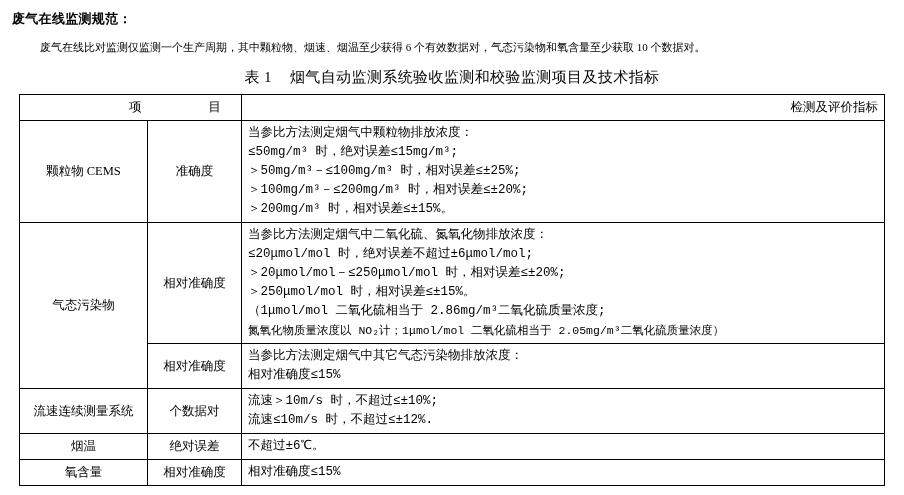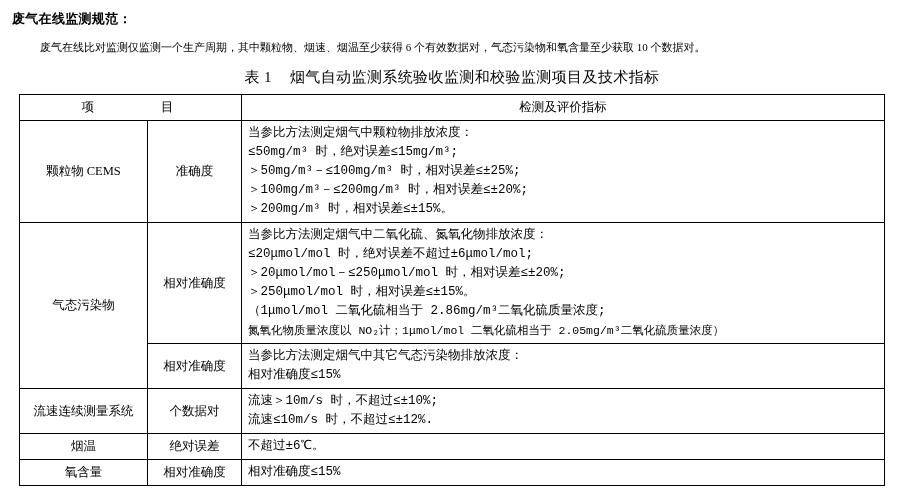--- a/index.html
+++ b/index.html
@@ -53,21 +53,21 @@
     border: 1px solid #000000;
     padding: 3px 6px;
     vertical-align: middle;
     font-size: 12.5px;
     line-height: 19px;
     font-weight: normal;
   }
   .col-a { width: 128px; }
   .col-b { width: 94px; }
   .hdr td {
-    text-align: center;
+    text-align: right;
     font-size: 13px;
     padding: 5px 4px;
   }
   .hdr .item-head {
     letter-spacing: 14px;
     padding-left: 14px;
   }
   .ctr {
     text-align: center;
   }

